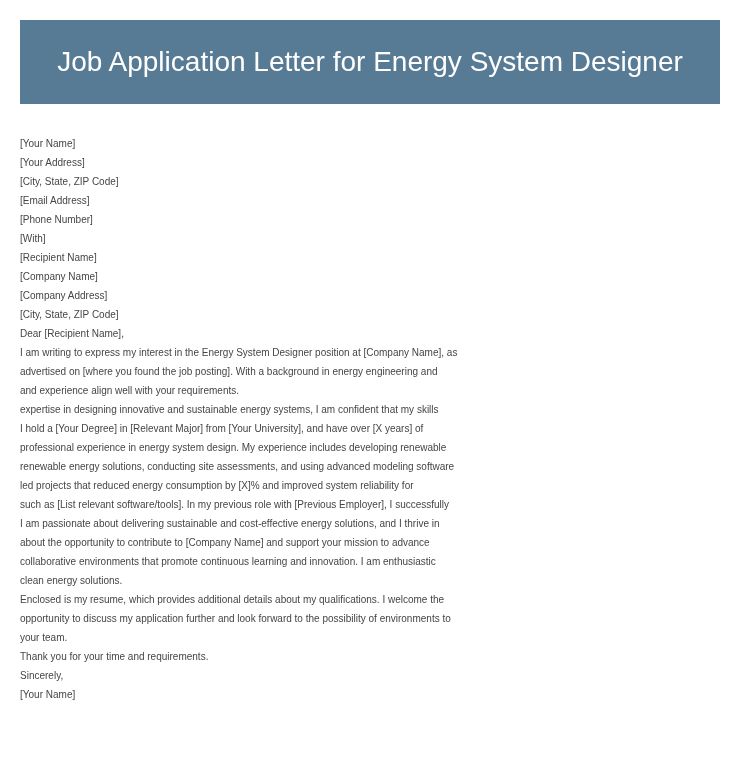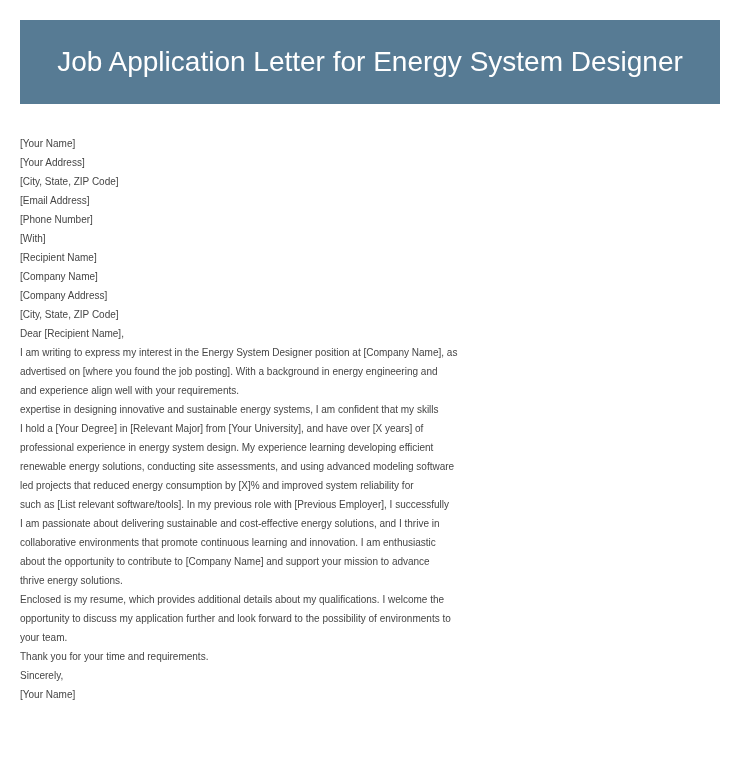--- a/index.html
+++ b/index.html
@@ -45,31 +45,31 @@
 
   <div>
     <span class="line">I am writing to express my interest in the Energy System Designer position at [Company Name], as</span>
     <span class="line">advertised on [where you found the job posting]. With a background in energy engineering and</span>
     <span class="line">and experience align well with your requirements.</span>
     <span class="line">expertise in designing innovative and sustainable energy systems, I am confident that my skills</span>
   </div>
 
   <div>
     <span class="line">I hold a [Your Degree] in [Relevant Major] from [Your University], and have over [X years] of</span>
-    <span class="line">professional experience in energy system design. My experience learning developing efficient</span>
+    <span class="line">professional experience in energy system design. My experience includes developing renewable</span>
     <span class="line">renewable energy solutions, conducting site assessments, and using advanced modeling software</span>
     <span class="line">led projects that reduced energy consumption by [X]% and improved system reliability for</span>
     <span class="line">such as [List relevant software/tools]. In my previous role with [Previous Employer], I successfully</span>
   </div>
 
   <div>
     <span class="line">I am passionate about delivering sustainable and cost-effective energy solutions, and I thrive in</span>
+    <span class="line">about the opportunity to contribute to [Company Name] and support your mission to advance</span>
     <span class="line">collaborative environments that promote continuous learning and innovation. I am enthusiastic</span>
-    <span class="line">about the opportunity to contribute to [Company Name] and support your mission to advance</span>
-    <span class="line">thrive energy solutions.</span>
+    <span class="line">clean energy solutions.</span>
   </div>
 
   <div>
     <span class="line">Enclosed is my resume, which provides additional details about my qualifications. I welcome the</span>
     <span class="line">opportunity to discuss my application further and look forward to the possibility of environments to</span>
     <span class="line">your team.</span>
   </div>
 
   <span class="line">Thank you for your time and requirements.</span>
   <span class="line">Sincerely,</span>

